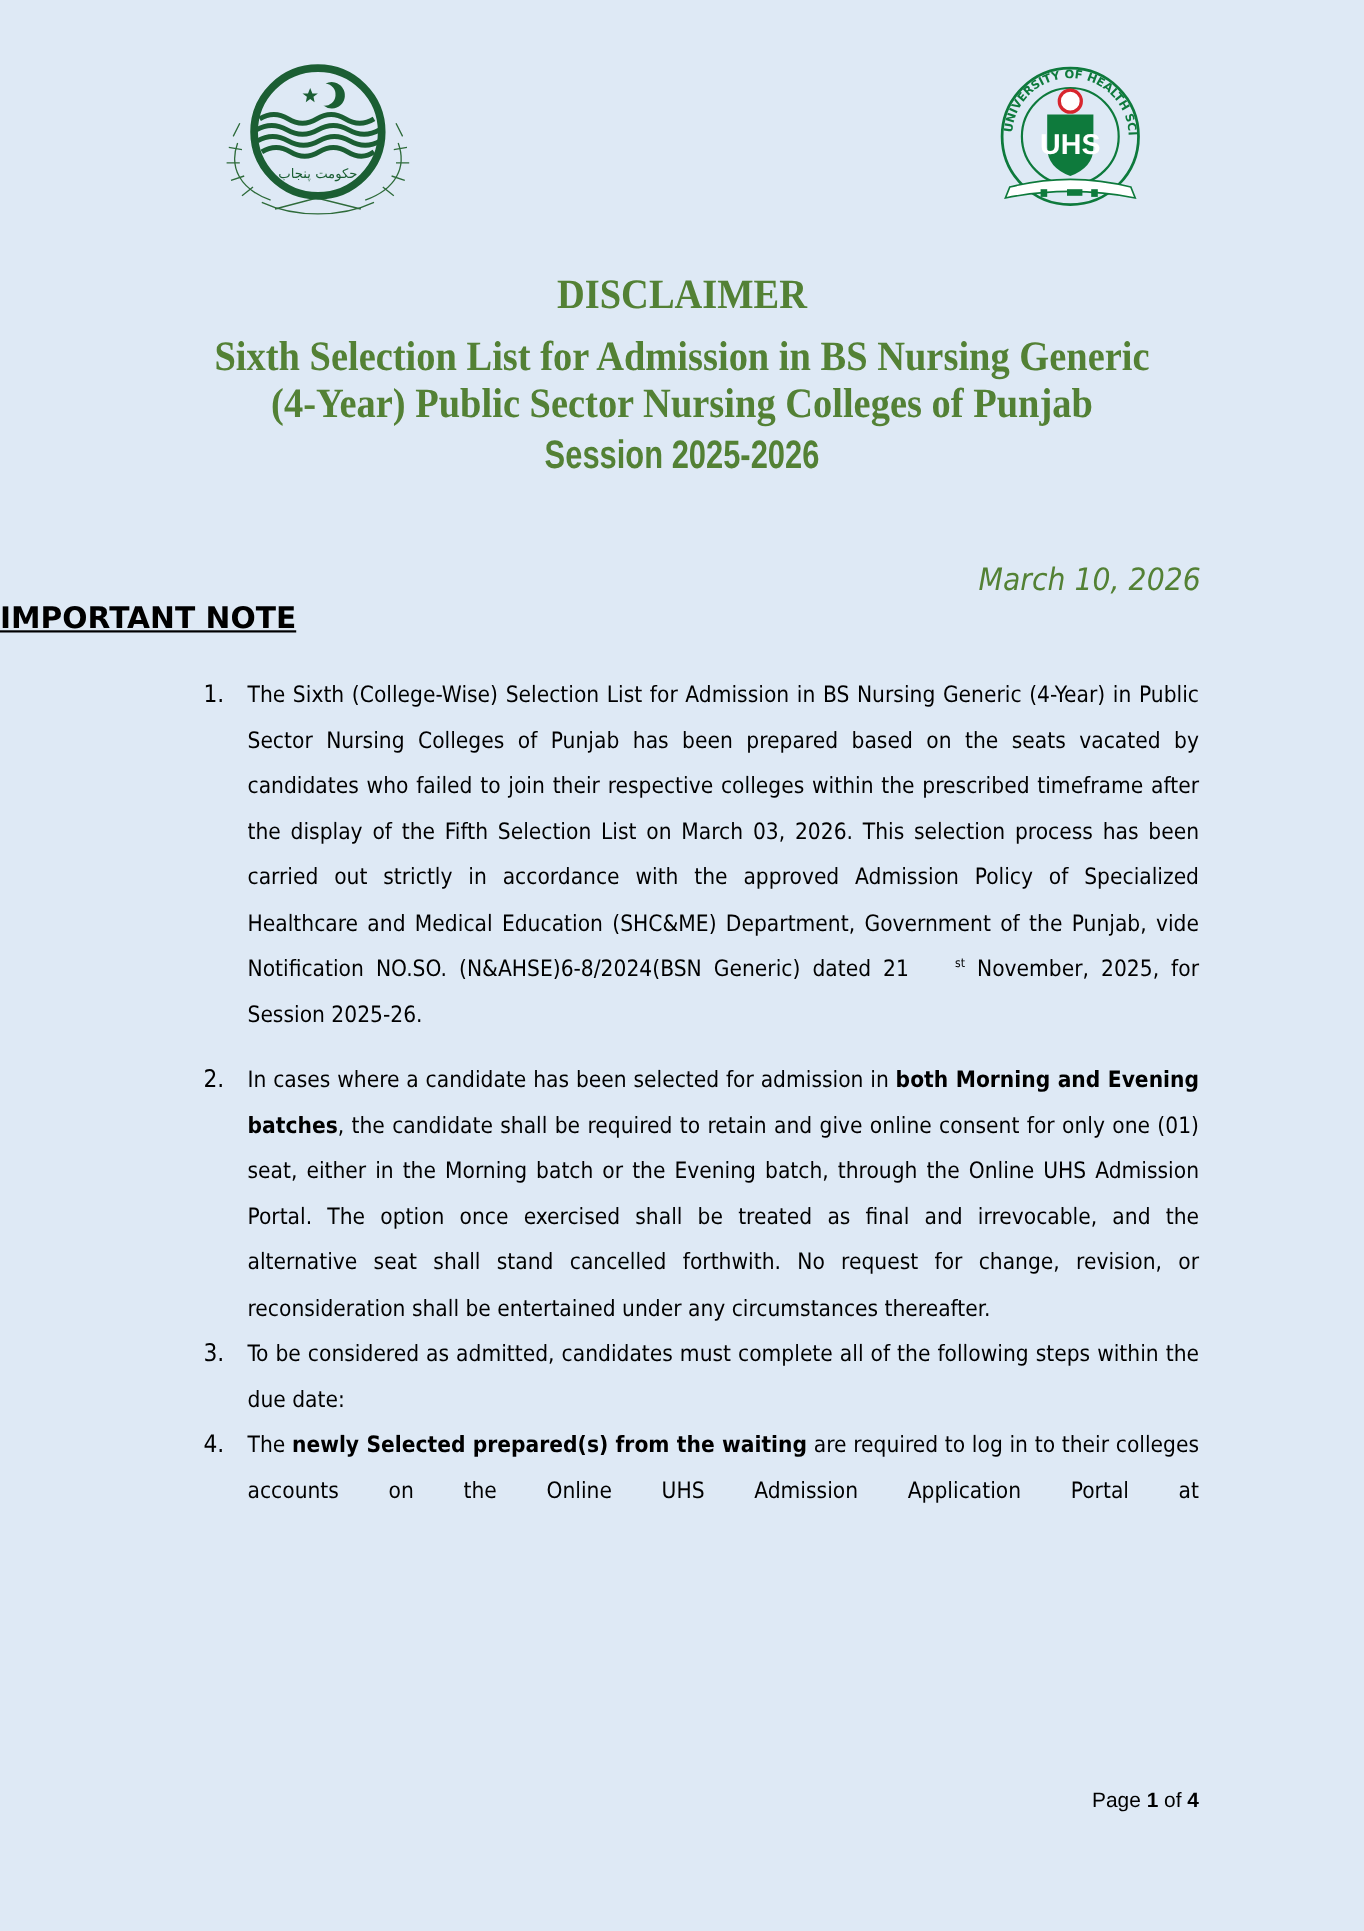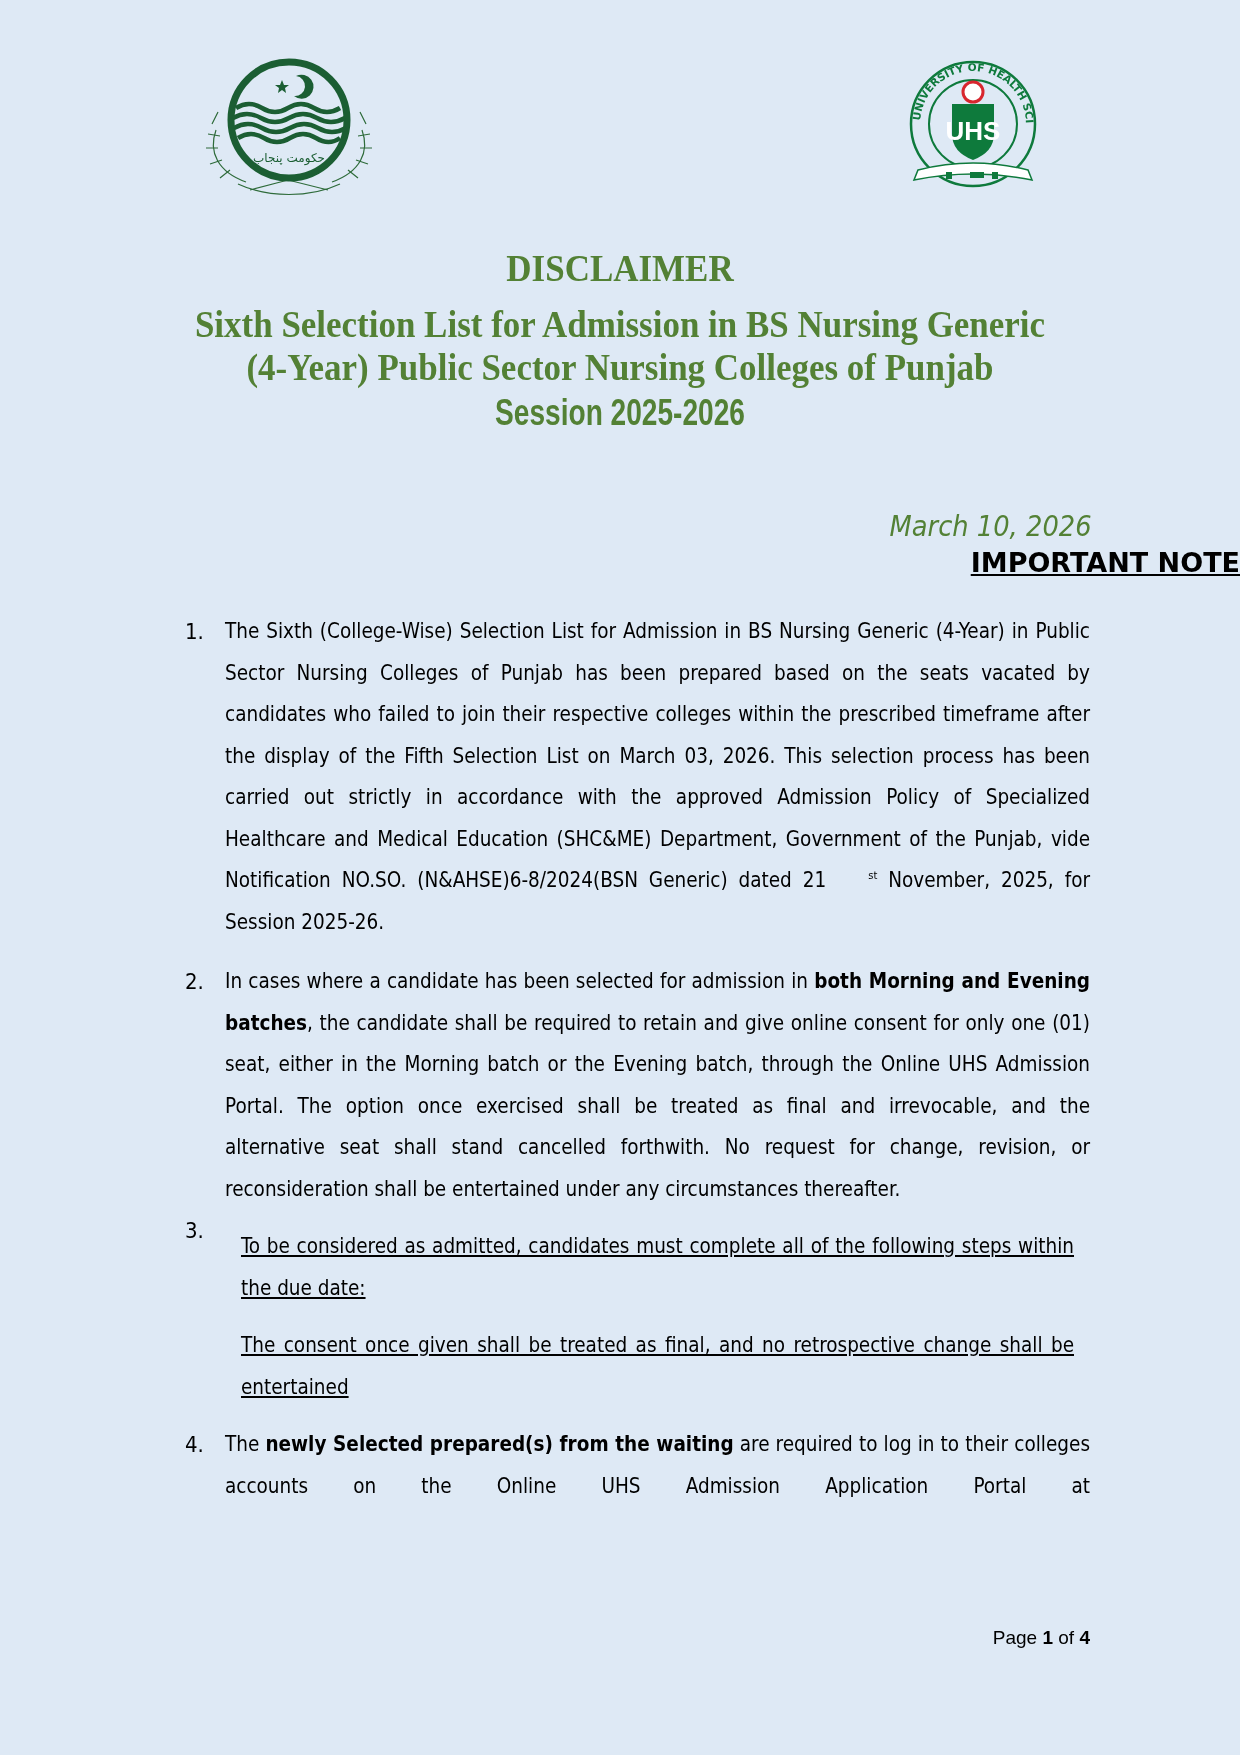--- a/index.html
+++ b/index.html
@@ -5,26 +5,26 @@
   html, body { margin:0; padding:0; }
   body { width:1240px; height:1755px; background:#dee9f5; position:relative; overflow:hidden; font-family:"Liberation Sans", sans-serif; color:#000; }
   .logo-left { position:absolute; left:198px; top:52px; width:182px; height:148px; }
   .logo-right { position:absolute; left:900px; top:58px; width:146px; height:135px; }
   .title-block { position:absolute; left:0; width:1240px; text-align:center; color:#538135; font-family:"Liberation Serif", serif; font-weight:bold; }
   .t-disclaimer { top:246px; font-size:38px; transform:scaleX(0.92); }
   .t-line1 { top:302px; font-size:38px; transform:scaleX(0.92); }
   .t-line2 { top:345px; font-size:38px; transform:scaleX(0.92); }
   .t-session { top:392px; font-size:36px; font-family:"Liberation Sans Narrow","Liberation Sans", sans-serif; transform:scaleX(0.78); letter-spacing:0px; }
   .date { position:absolute; right:148px; top:510px; color:#538135; font-style:italic; font-size:28px; font-family:"DejaVu Sans", sans-serif; transform:scaleX(0.92); transform-origin:right; }
-  .note-heading { position:absolute; left:0; width:1240px; top:547px; text-align:right; font-family:"DejaVu Sans", sans-serif; font-weight:bold; font-size:27px; text-decoration:underline; }
+  .note-heading { position:absolute; left:0; width:1240px; top:547px; text-align:left; font-family:"DejaVu Sans", sans-serif; font-weight:bold; font-size:27px; text-decoration:underline; }
   .content { position:absolute; left:185px; width:905px; top:611px; font-family:"DejaVu Sans Condensed","DejaVu Sans", sans-serif; font-size:20.5px; line-height:41.5px; }
   .item { display:flex; }
   .num { width:40px; flex:none; font-size:22px; }
   .txt { flex:1; text-align:justify; }
-  .txt p { margin:16px;text-decoration:underline; }
+  .txt p { margin:0; }
   .sub { margin:0; }
   .gap { height:18px; }
   .page-num { position:absolute; right:150px; top:1627px; font-family:Liberation Sans, sans-serif; font-size:19px; }
   b { font-weight:bold; }
   sup { font-size:11px; line-height:0;margin-left:42px; }
 </style>
 </head>
 <body>
 
 <div class="logo-left">
@@ -89,21 +89,20 @@
   <div class="item">
     <div class="num">2.</div>
     <div class="txt">
       <span>In cases where a candidate has been selected for admission in </span><b>both Morning and Evening batches</b><span>, the candidate shall be required to retain and give online consent for only one (01) seat, either in the Morning batch or the Evening batch, through the Online UHS Admission Portal. The option once exercised shall be treated as final and irrevocable, and the alternative seat shall stand cancelled forthwith. No request for change, revision, or reconsideration shall be entertained under any circumstances thereafter.</span>
     </div>
   </div>
   <div class="item">
     <div class="num">3.</div>
     <div class="txt">
       <p>To be considered as admitted, candidates must complete all of the following steps within the due date:</p>
-      <p class="sub">The consent once given shall be treated as final, and no retrospective change shall be entertained</p>
     </div>
   </div>
   <div class="item">
     <div class="num">4.</div>
     <div class="txt" style="text-align-last:justify;">
       <span>The </span><b>newly Selected prepared(s) from the waiting</b><span> are required to log in to their colleges accounts on the Online UHS Admission Application Portal at</span>
     </div>
   </div>
 </div>
 

